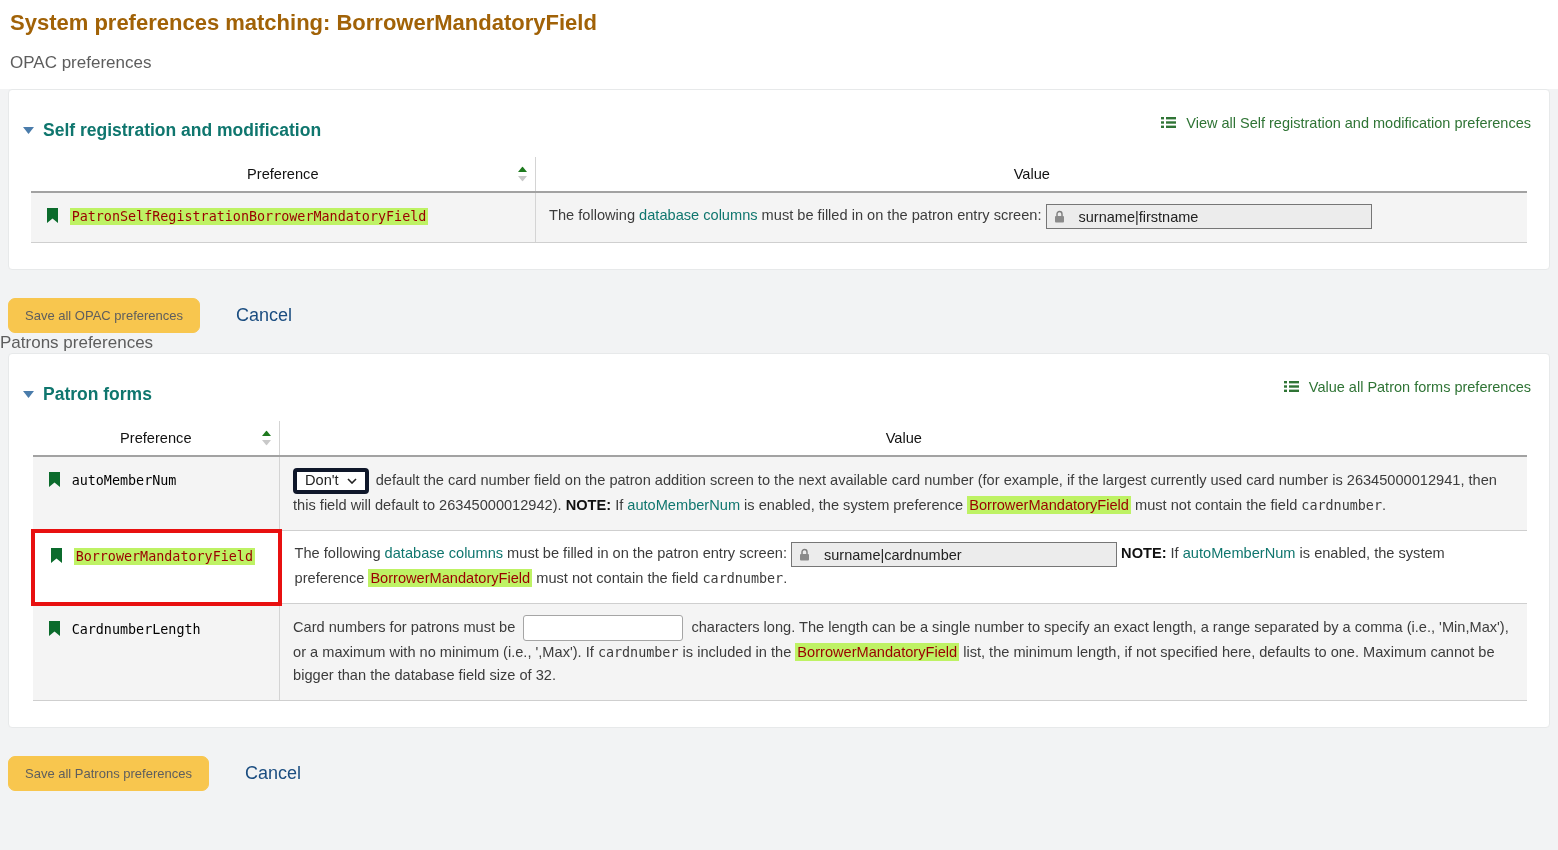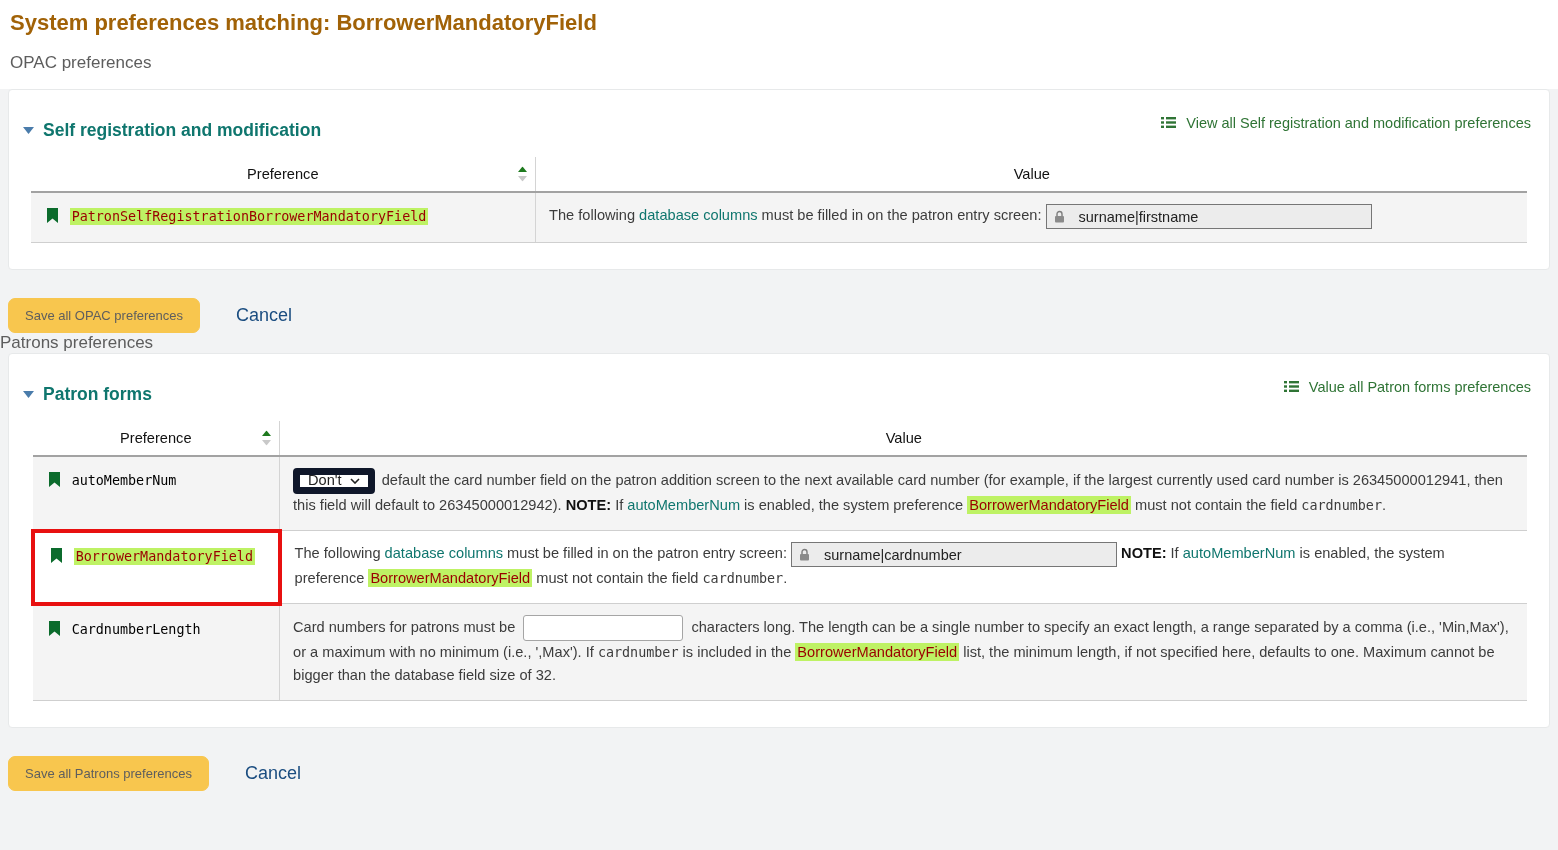--- a/index.html
+++ b/index.html
@@ -72,21 +72,21 @@
     border: none; background: transparent; outline: none; flex: 1;
     font-family: "Liberation Sans", sans-serif; font-size: 14.5px; color: #222; padding: 0; min-width: 0;
   }
   .plain-input {
     width: 160px; height: 26px; border: 1px solid #a5a5a5; border-radius: 3px;
     background: #fff; vertical-align: middle; margin: 0 4px; padding: 0 6px;
     font-family: "Liberation Sans", sans-serif; font-size: 14.5px;
   }
   .select-box {
     display: inline-flex; align-items: center; gap: 8px;
-    border: 7px solid #0f172a; border-radius: 4px; background: #fff;
+    border: 4px solid #0f172a; border-radius: 4px; background: #fff;
     padding: 2px 8px; height: 26px; vertical-align: middle; cursor: pointer;
     color: #222; margin-right: 3px;
   }
 
   .actions { display: flex; align-items: center; margin: 28px 0 0 8px; }
   .btn-save {
     background: #f8c64e; border: 1px solid #f8c64e; border-radius: 7px;
     color: #5e5e5e; font-size: 13px; padding: 9px 16px; cursor: pointer;
     font-family: "Liberation Sans", sans-serif;
   }

